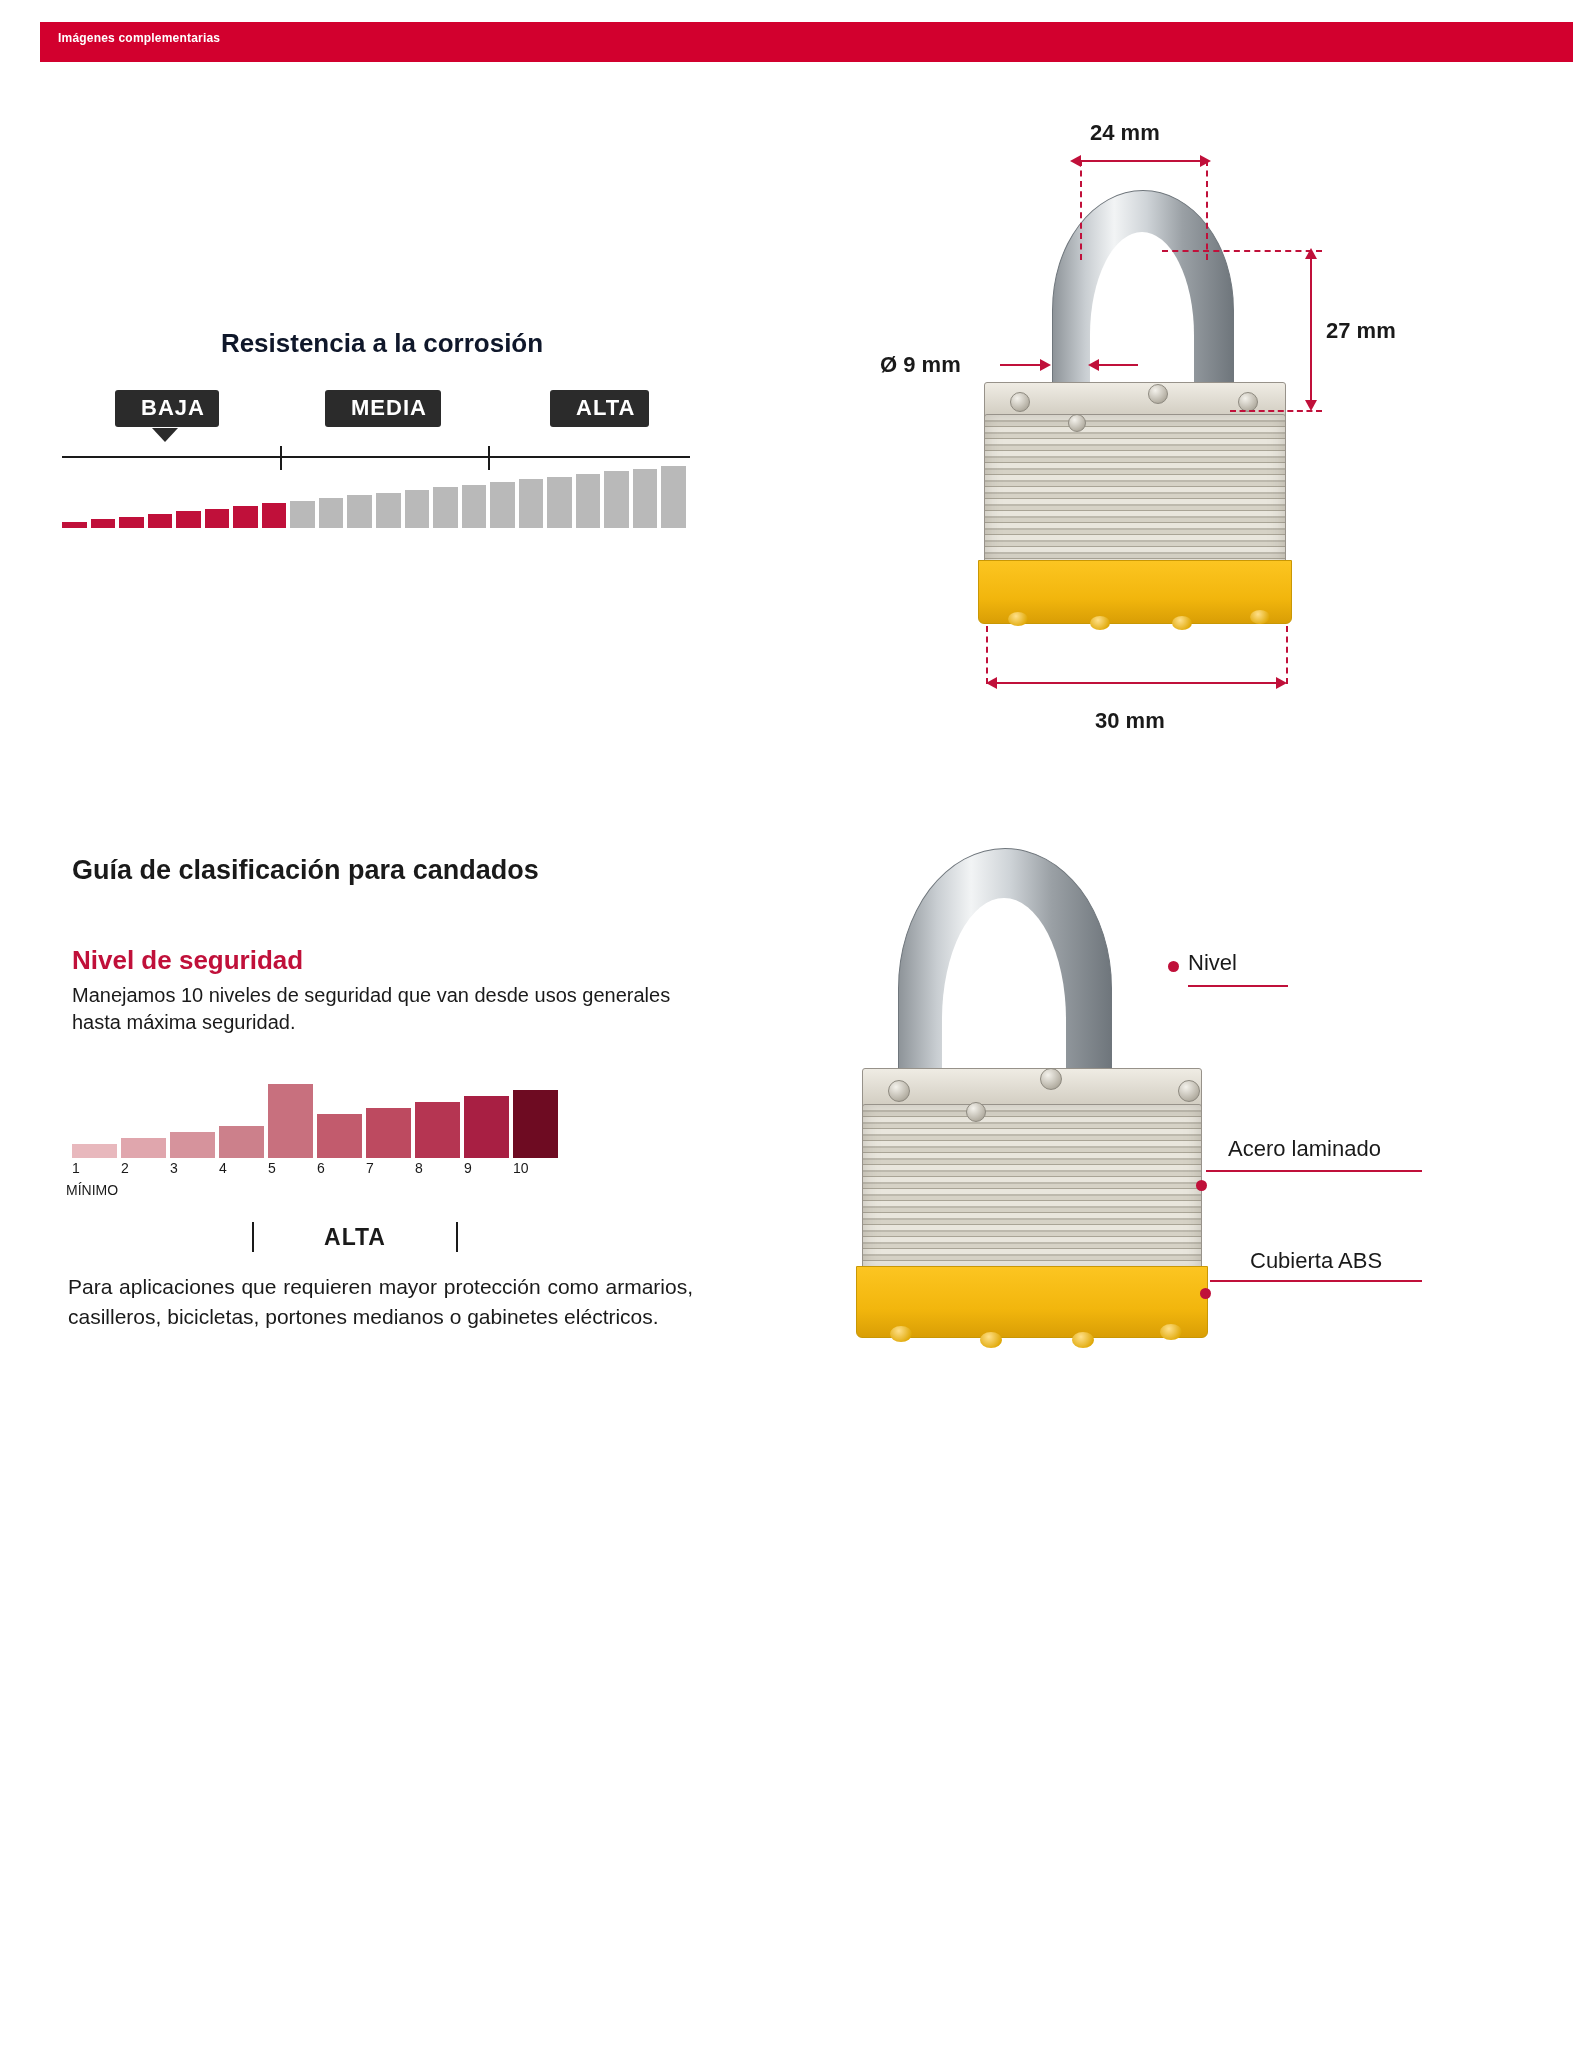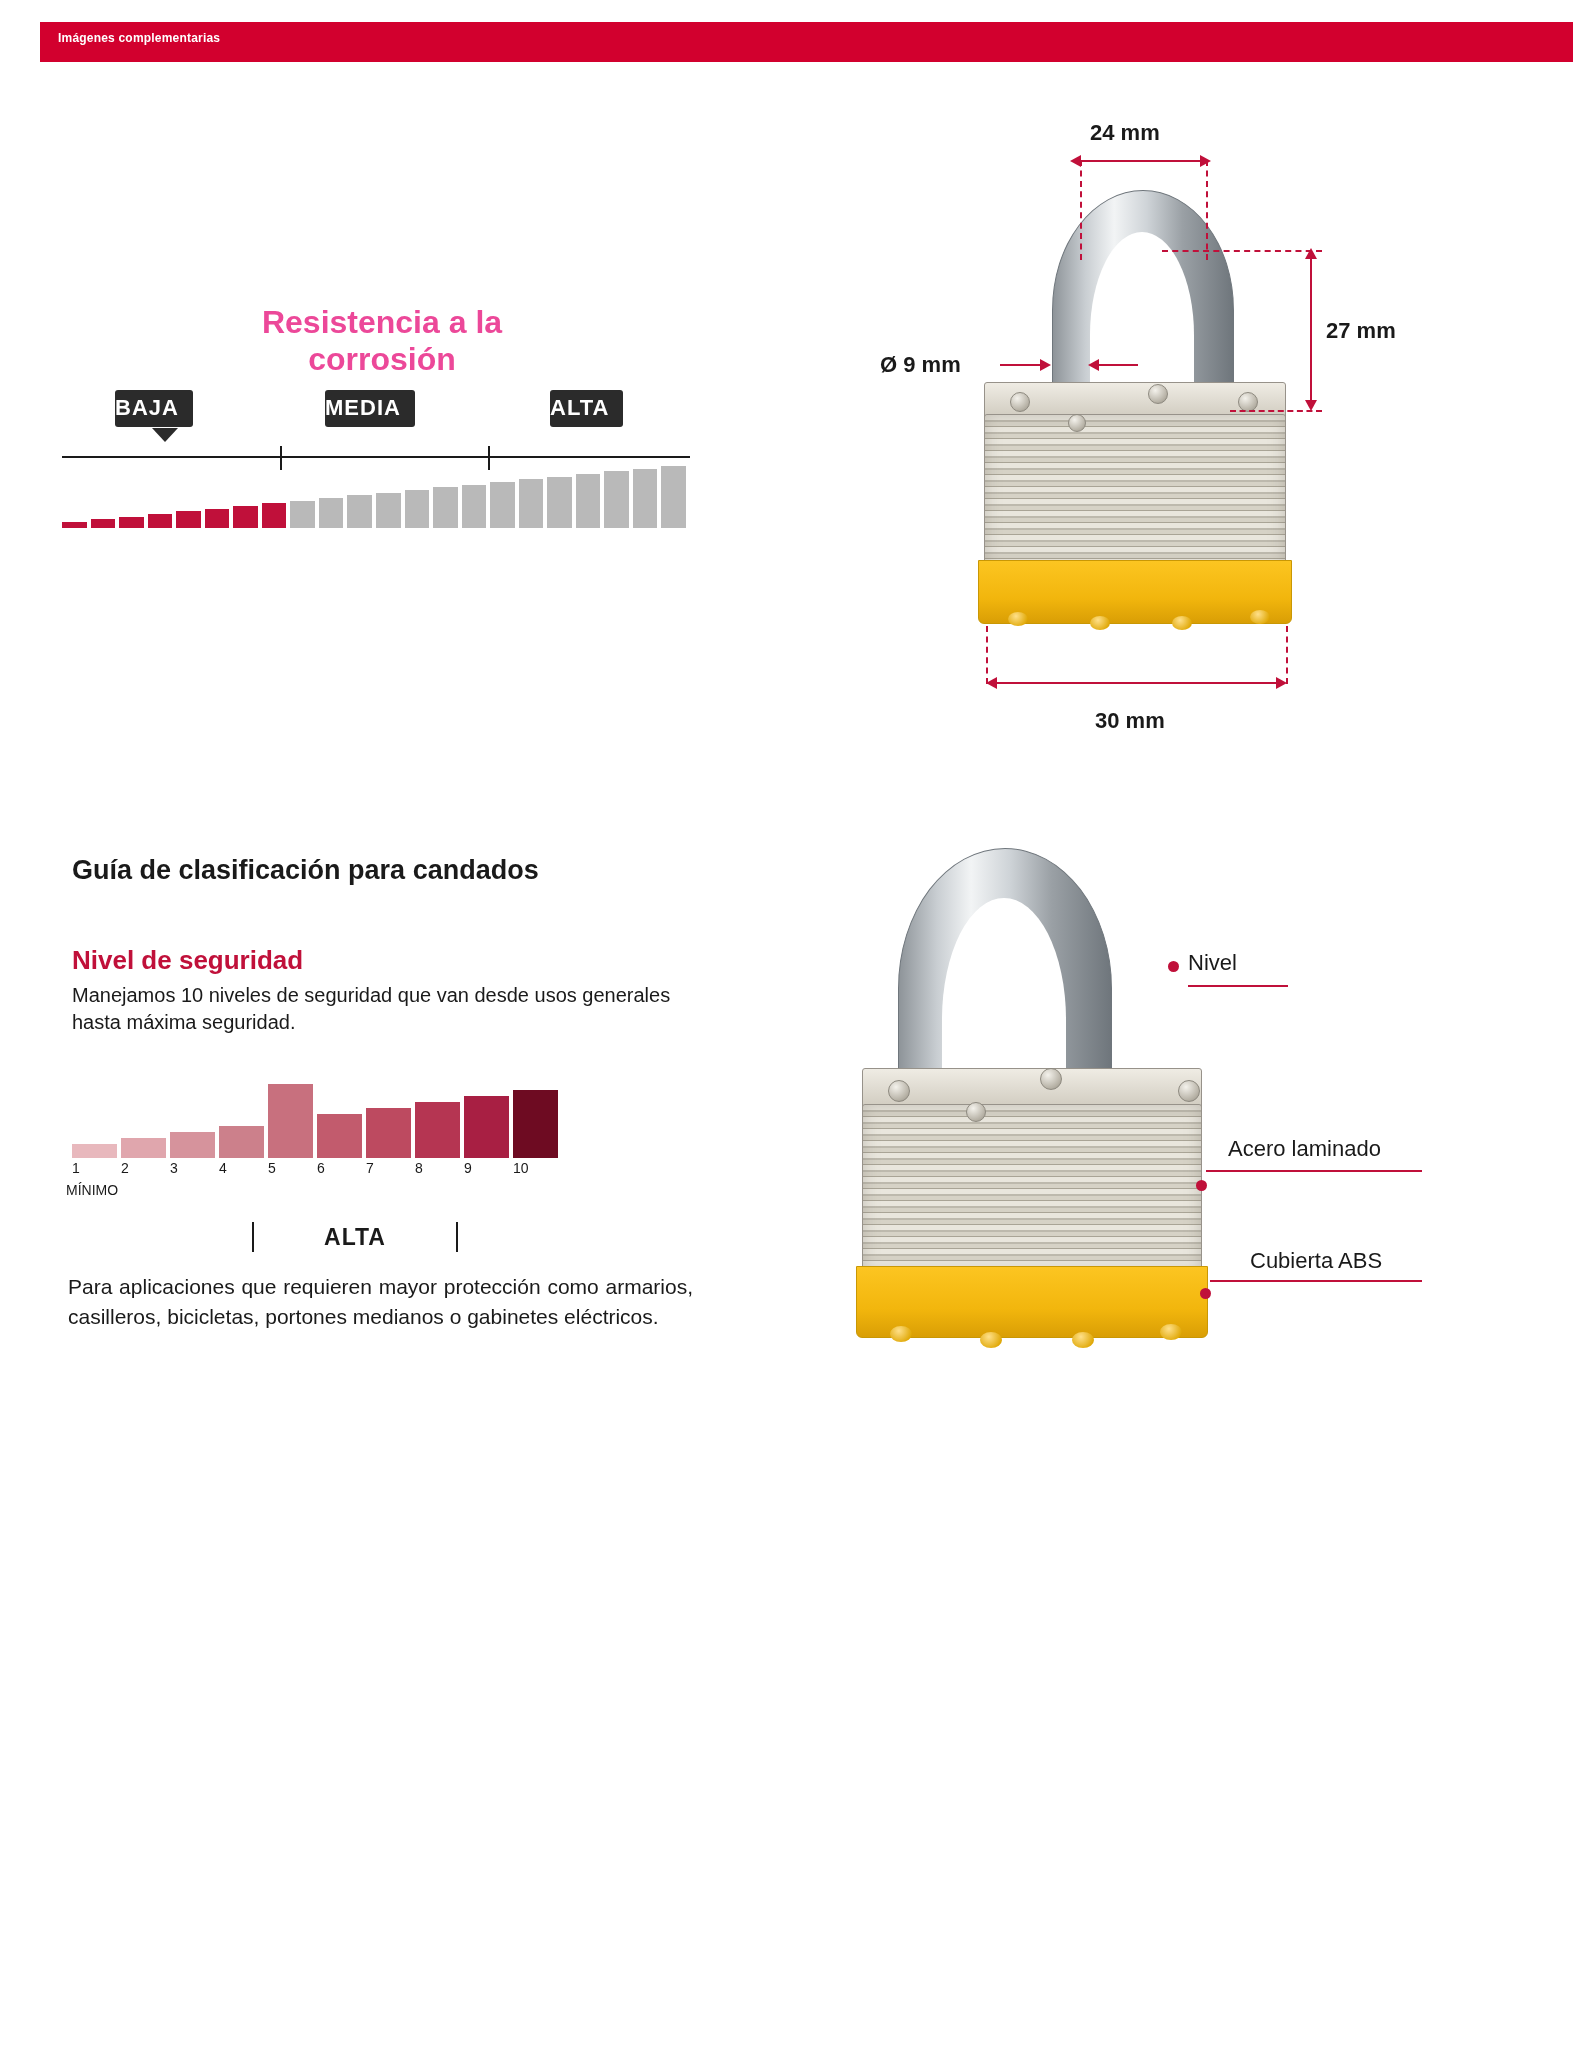--- a/index.html
+++ b/index.html
@@ -14,27 +14,27 @@
   .header-bar{
     position:absolute;left:40px;top:22px;width:1533px;height:40px;
     background:#d2002e;
   }
   .header-bar .title{
     position:absolute;left:18px;top:9px;
     color:#ffffff;font-size:12px;font-weight:bold;letter-spacing:.2px;
   }
   
   .corrosion-title{
-    position:absolute;left:192px;top:304px;width:380px;
-    text-align:center;font-size:32px;font-weight:bold;color:#ec4899;
+    position:absolute;left:192px;top:328px;width:380px;
+    text-align:center;font-size:26px;font-weight:bold;color:#0f172a;
   }
   .tag{
     position:absolute;background:#2b2b2b;color:#ffffff;
     font-size:22px;font-weight:bold;letter-spacing:1px;
-    padding:5px 14px 6px 0;border-radius:3px;
+    padding:5px 14px 6px 26px;border-radius:3px;
   }
   .tag-baja{left:115px;top:390px;}
   .tag-media{left:325px;top:390px;}
   .tag-alta{left:550px;top:390px;}
   .tag-caret{
     position:absolute;left:152px;top:428px;width:0;height:0;
     border-left:13px solid transparent;border-right:13px solid transparent;
     border-top:14px solid #2b2b2b;
   }
   .corrosion-axis{

